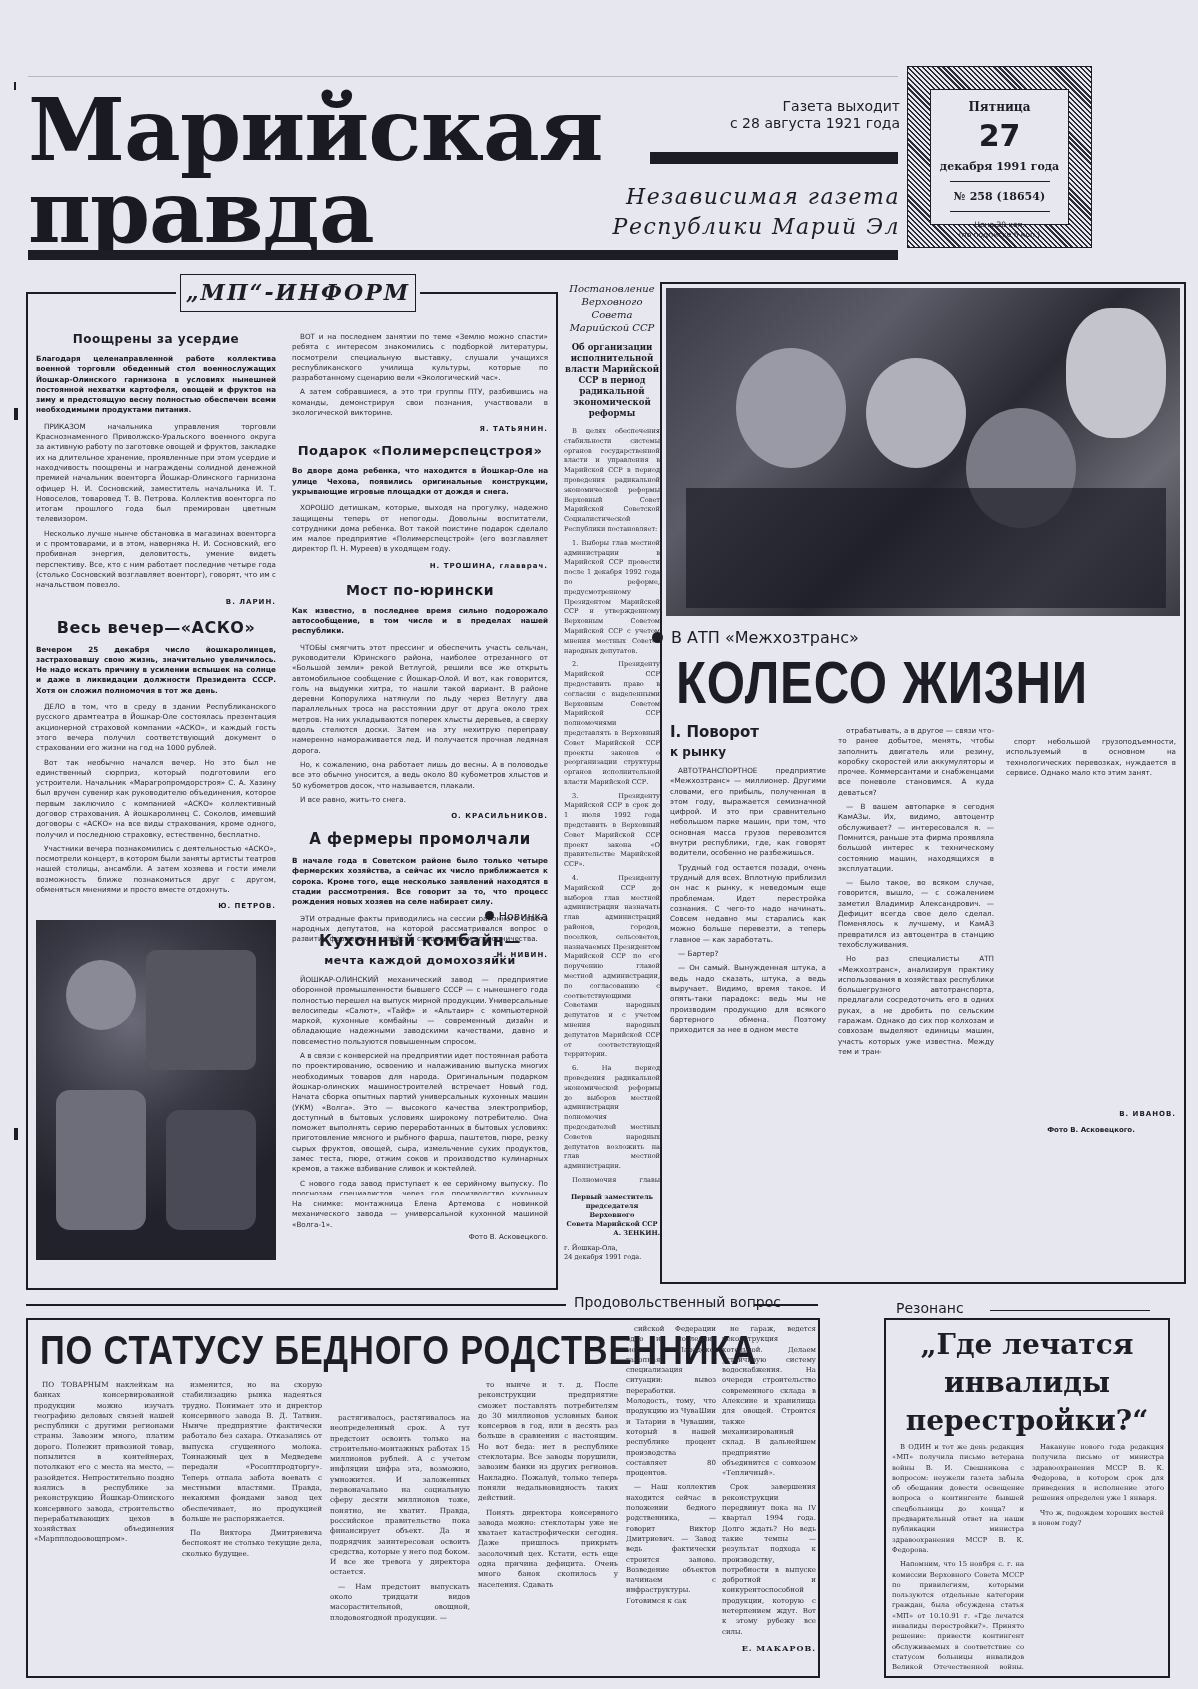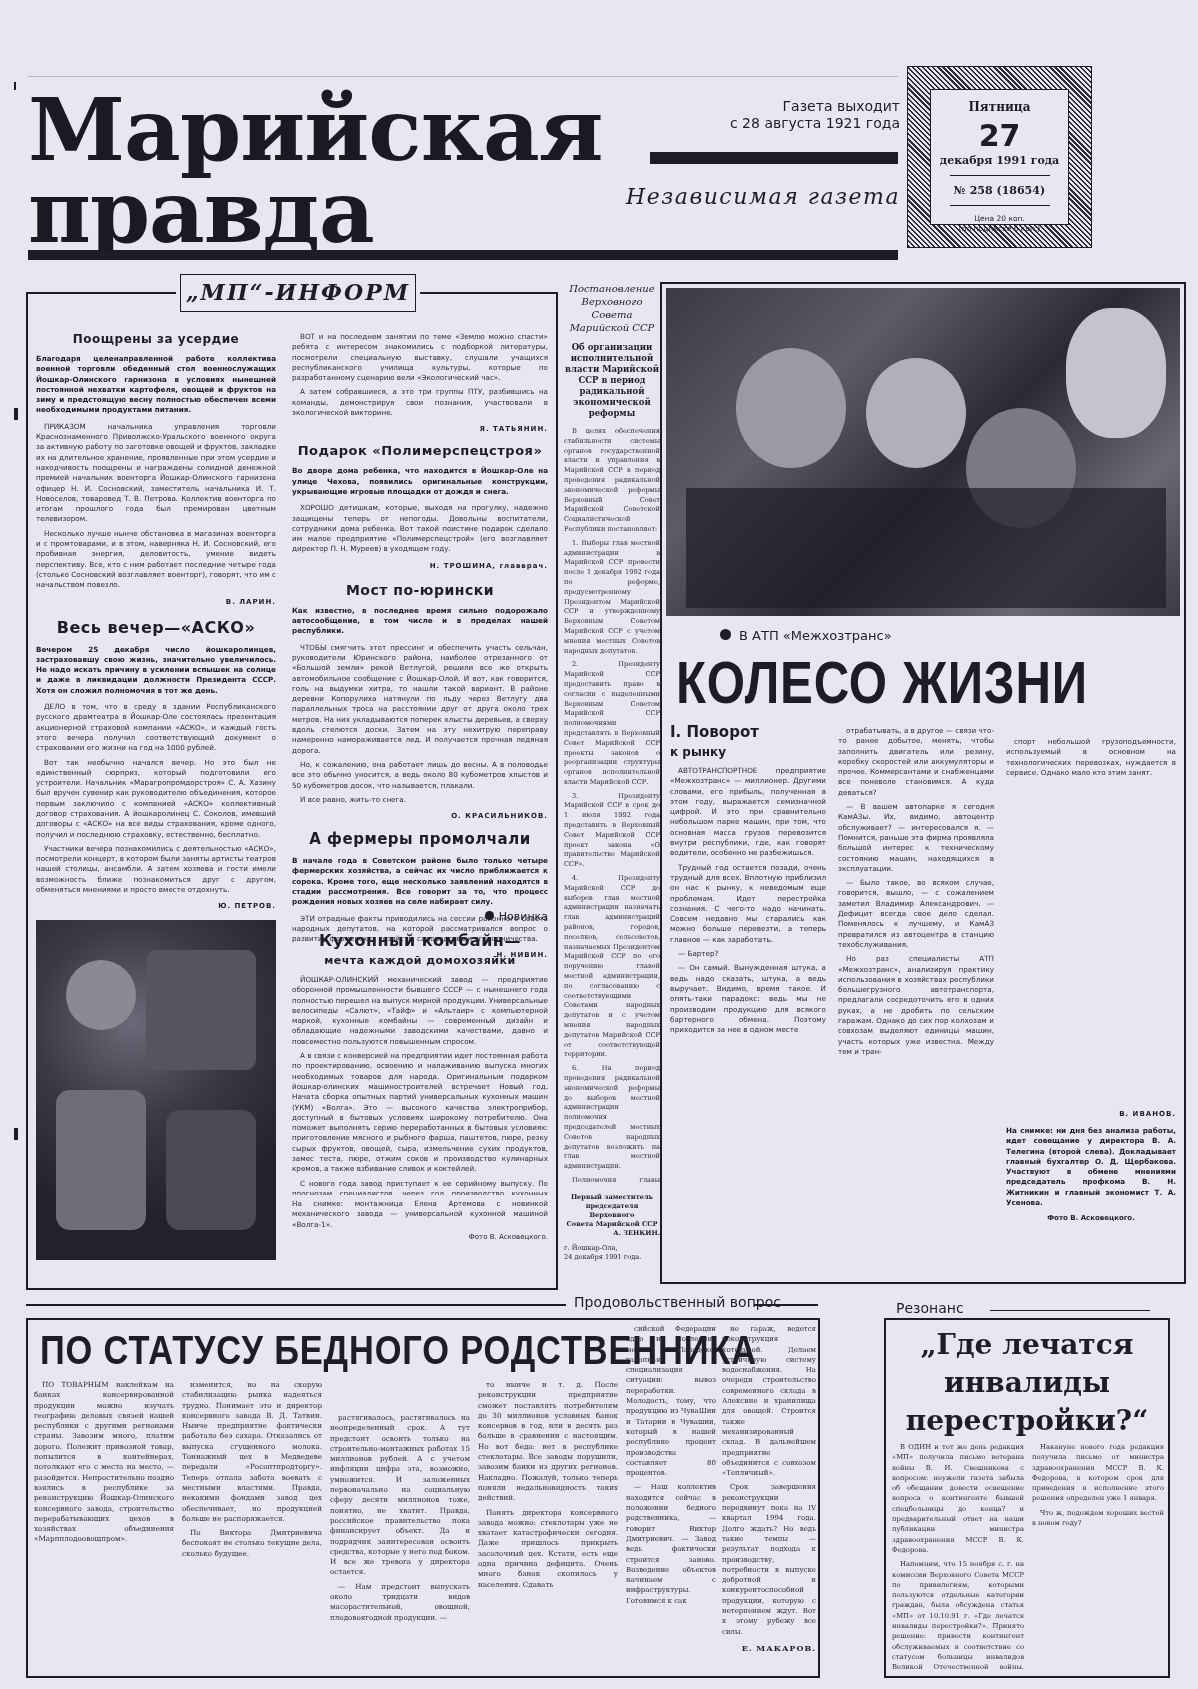--- a/index.html
+++ b/index.html
@@ -30,28 +30,29 @@
   <div class="abs" style="left:28px;top:76px;width:870px;height:1px;background:#b7b8c6;"></div>
   <div id="title1" class="abs">Марийская</div>
   <div id="title2" class="abs">правда</div>
   <div id="since" class="abs sans">
     <div>Газета выходит</div>
     <div>с 28 августа 1921 года</div>
   </div>
   <div class="abs rule" style="left:650px;top:152px;width:248px;height:12px;"></div>
   <div id="subtitle" class="abs">
     <div>Независимая газета</div>
+    <div>Республики Марий Эл</div>
   </div>
   <div class="abs rule" style="left:28px;top:250px;width:870px;height:10px;"></div>
 
   <div class="abs" style="left:907px;top:66px;width:185px;height:182px;padding:22px;background:repeating-linear-gradient(45deg,#2b2a36 0 1.6px,#e6e7ef 1.6px 3.6px);border:1px solid #1d1c27;">
     <div style="width:100%;height:100%;background:#e6e7ef;border:1px solid #1d1c27;text-align:center;padding-top:10px;" class="serif">
       <div style="font-size:12px;font-weight:bold;">Пятница</div>
       <div style="font-size:30px;font-weight:bold;line-height:36px;margin-top:4px;font-family:'DejaVu Sans',sans-serif;">27</div>
-      <div style="font-size:11px;font-weight:bold;">декабря 1991 года</div>
+      <div style="font-size:11px;font-weight:bold;margin-top:6px;">декабря 1991 года</div>
       <div style="width:100px;height:1px;background:#1d1c27;margin:8px auto;"></div>
       <div style="font-size:11px;font-weight:bold;">№ 258 (18654)</div>
       <div style="width:100px;height:1px;background:#1d1c27;margin:8px auto;"></div>
       <div class="sans" style="font-size:7.5px;line-height:10px;">
         <div>Цена 20 коп.</div>
         <div>(по подписке 6 коп.)</div>
       </div>
     </div>
   </div>
 </div>
@@ -166,21 +167,21 @@
 </div>
 
 <div class="abs" style="left:660px;top:282px;width:526px;height:1002px;border:2px solid #1d1c27;"></div>
 <div class="abs photo" style="left:666px;top:288px;width:514px;height:328px;background:linear-gradient(135deg,#3a3a46 0%,#5c5c68 30%,#2a2a34 55%,#6a6a74 80%,#3a3a44 100%);">
   <div style="position:absolute;left:70px;top:60px;width:110px;height:120px;border-radius:50%;background:#9a9aa6;"></div>
   <div style="position:absolute;left:200px;top:70px;width:100px;height:110px;border-radius:50%;background:#b0b0ba;"></div>
   <div style="position:absolute;left:300px;top:120px;width:110px;height:120px;border-radius:50%;background:#7a7a86;"></div>
   <div style="position:absolute;left:400px;top:20px;width:100px;height:130px;border-radius:45%;background:#c4c4cc;"></div>
   <div style="position:absolute;left:20px;top:200px;width:480px;height:120px;background:#1e1e28;opacity:.7;"></div>
 </div>
-<div class="abs sans" style="left:720px;top:628px;font-size:13px;text-align:center;">
+<div class="abs sans" style="left:652px;top:628px;font-size:16px;text-align:center;">
   <span style="display:inline-block;width:11px;height:11px;border-radius:50%;background:#1d1c27;margin-right:8px;"></span><span>В АТП «Межхозтранс»</span>
 </div>
 <div class="abs cond" style="left:676px;top:650px;width:500px;font-size:60px;line-height:66px;font-weight:900;letter-spacing:1px;transform:scaleX(0.82);transform-origin:left;white-space:nowrap;">КОЛЕСО ЖИЗНИ</div>
 
 <div class="abs" style="left:670px;top:722px;width:156px;">
   <div class="sans" style="font-size:15px;font-weight:bold;line-height:20px;margin-bottom:4px;">
     <div>I. Поворот</div>
     <div style="font-size:12px;">к рынку</div>
   </div>
   <div class="txt" style="height:540px;">
@@ -196,21 +197,20 @@
     <p>— В вашем автопарке я сегодня КамАЗы. Их, видимо, автоцентр обслуживает? — интересовался я. — Помнится, раньше эта фирма проявляла большой интерес к техническому состоянию машин, находящихся в эксплуатации.</p>
     <p>— Было такое, во всяком случае, говорится, вышло, — с сожалением заметил Владимир Александрович. — Дефицит всегда свое дело сделал. Поменялось к лучшему, и КамАЗ превратился из автоцентра в станцию техобслуживания.</p>
     <p>Но раз специалисты АТП «Межхозтранс», анализируя практику использования в хозяйствах республики большегрузного автотранспорта, предлагали сосредоточить его в одних руках, а не дробить по сельским гаражам. Однако до сих пор колхозам и совхозам выделяют единицы машин, участь которых уже известна. Между тем и тран-</p>
   </div>
 </div>
 <div class="abs" style="left:1006px;top:726px;width:170px;">
   <div class="txt" style="height:370px;margin-top:11px;">
     <p>спорт небольшой грузоподъемности, используемый в основном на технологических перевозках, нуждается в сервисе. Однако мало кто этим занят.</p>
   </div>
   <div class="sig">В. ИВАНОВ.</div>
-  <div class="lead" style="margin-top:6px;">На снимке: ни дня без анализа работы, идет совещание у директора В. А. Телегина (второй слева). Докладывает главный бухгалтер О. Д. Щербакова. Участвуют в обмене мнениями председатель профкома В. Н. Житникин и главный экономист Т. А. Усенова.</div>
   <div class="sig" style="text-align:center;letter-spacing:0;">Фото В. Асковецкого.</div>
 </div>
 
 <div class="abs rule" style="left:26px;top:1304px;width:540px;height:2px;"></div>
 <div class="abs sans" style="left:570px;top:1294px;font-size:14px;background:#e6e7ef;padding:0 4px;">Продовольственный вопрос</div>
 <div class="abs rule" style="left:754px;top:1304px;width:64px;height:2px;"></div>
 <div class="abs" style="left:26px;top:1318px;width:794px;height:360px;border:2px solid #1d1c27;"></div>
 <div class="abs cond" style="left:40px;top:1326px;width:560px;font-size:40px;line-height:48px;font-weight:900;letter-spacing:1px;text-align:center;transform:scaleX(0.86);transform-origin:left;white-space:nowrap;">ПО СТАТУСУ БЕДНОГО РОДСТВЕННИКА</div>
 
 <div class="abs" style="left:34px;top:1380px;width:140px;">

